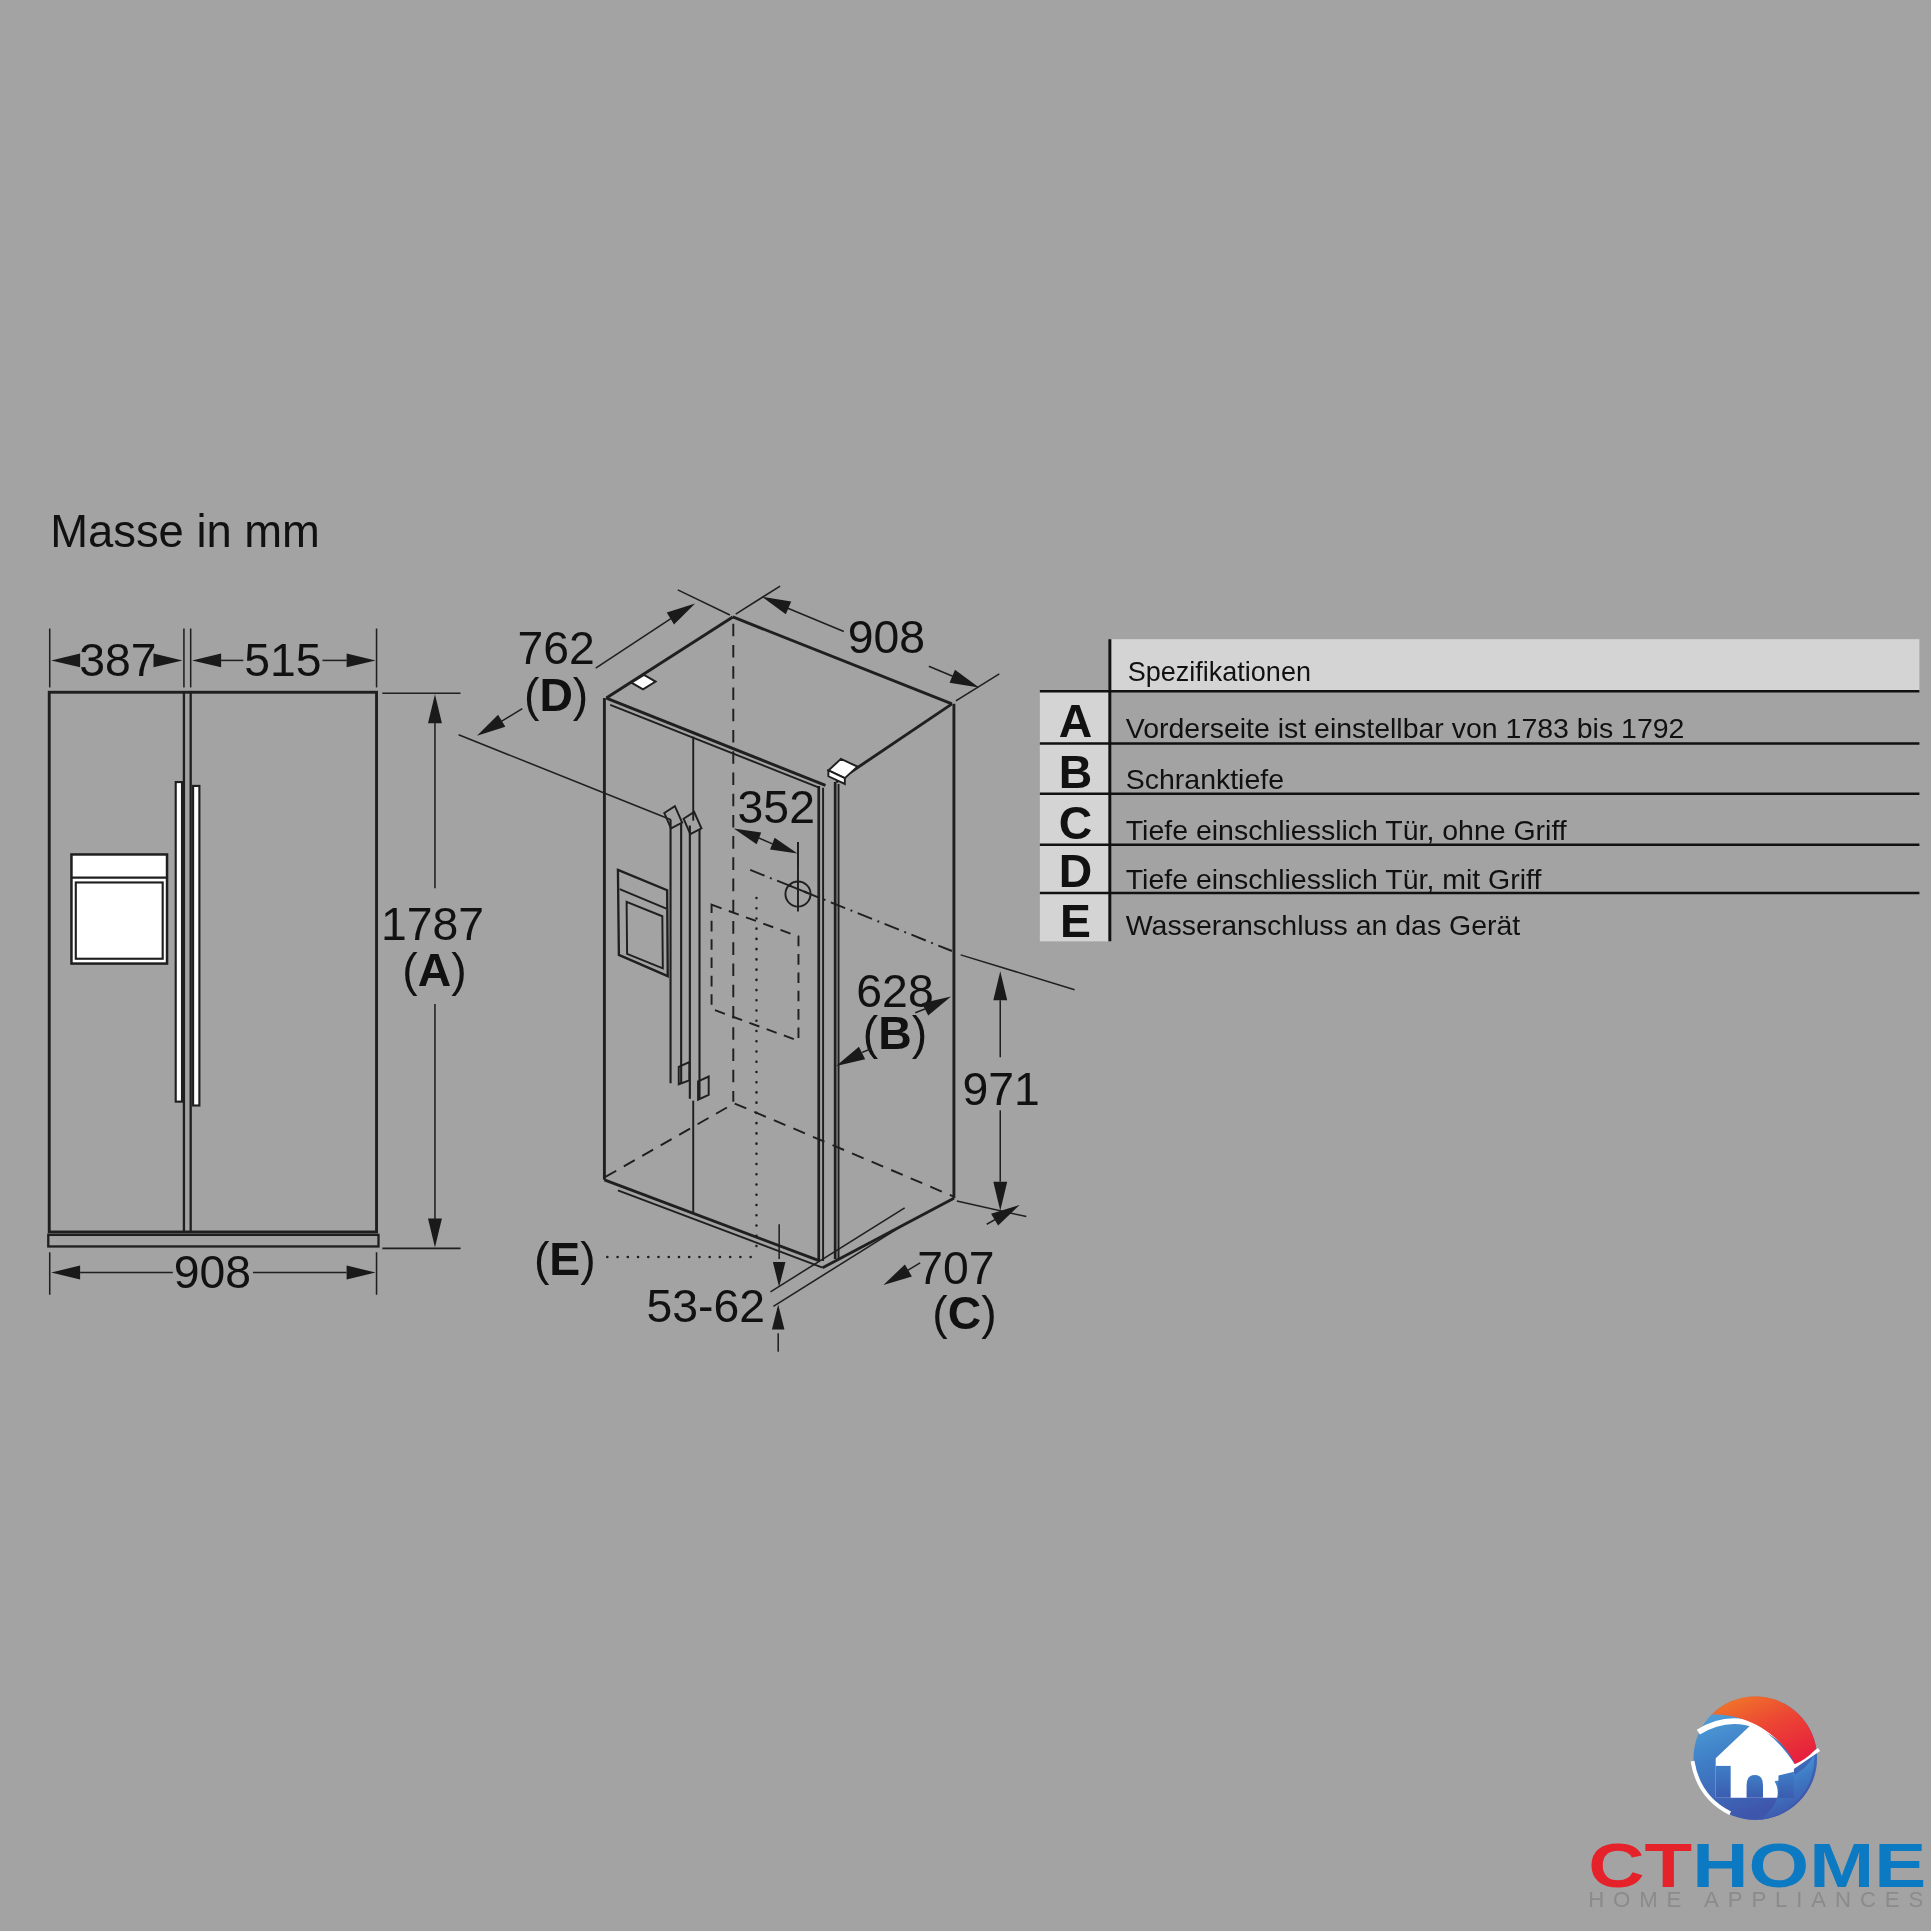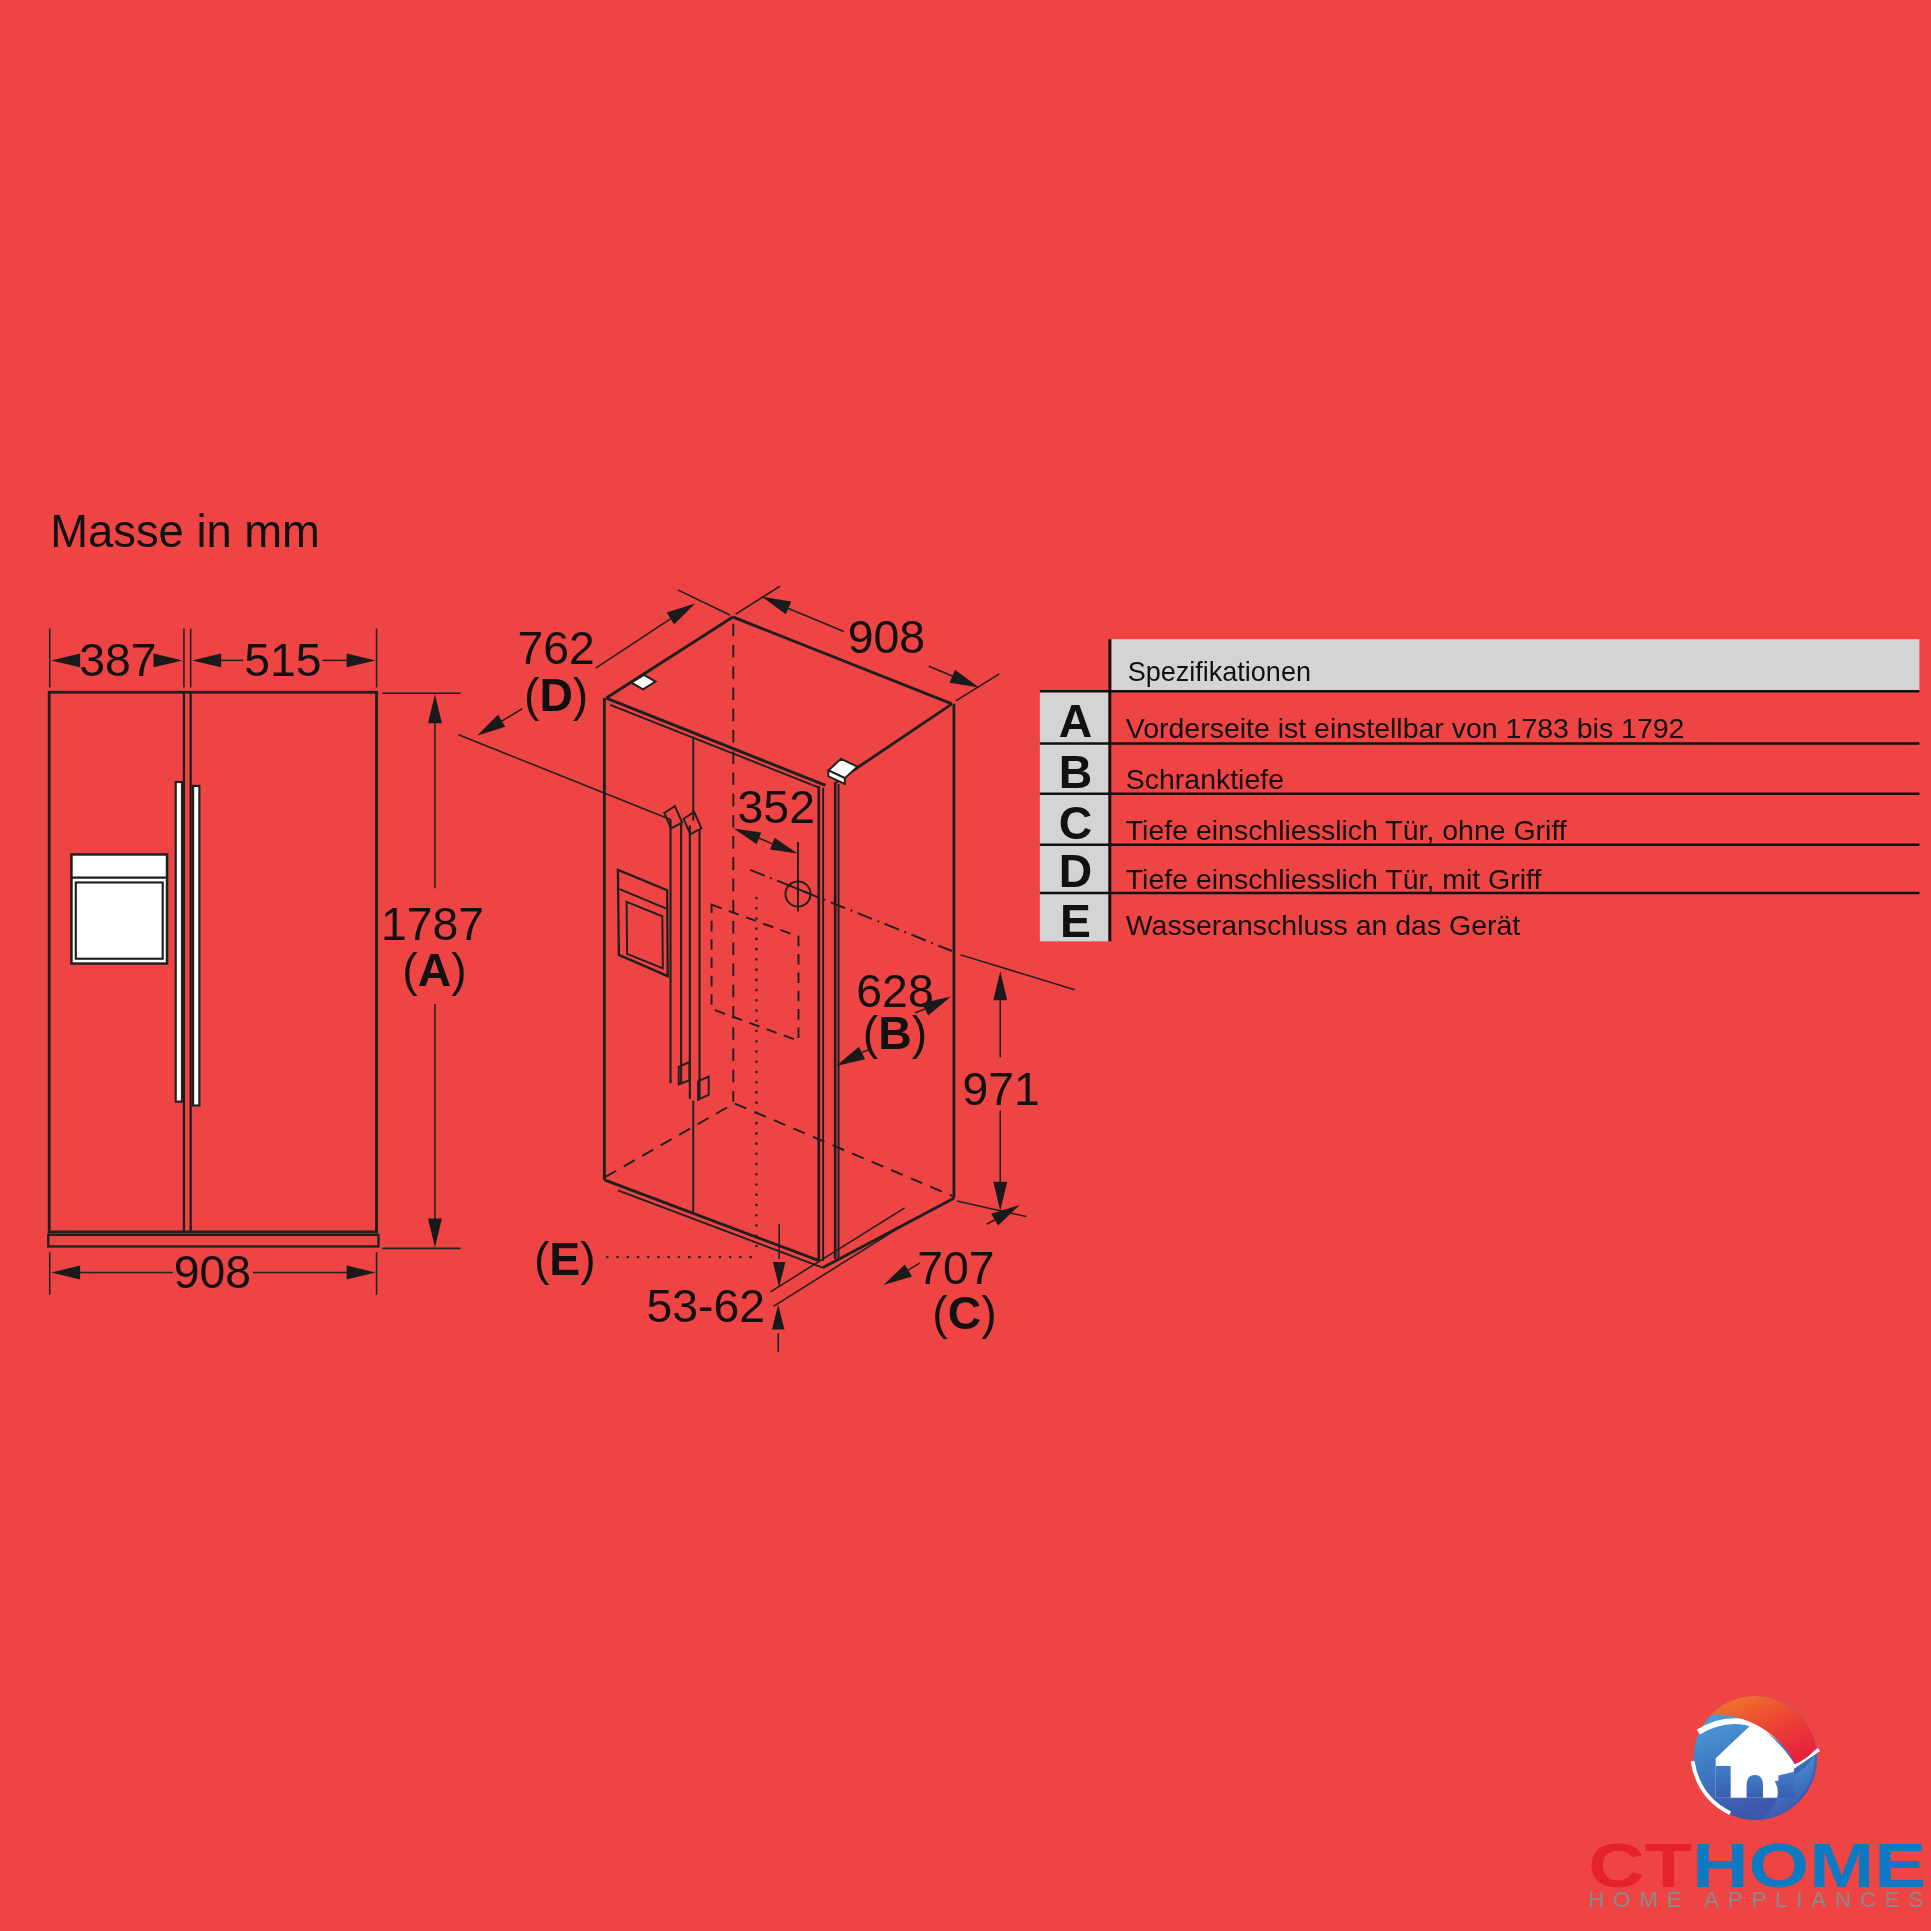--- a/index.html
+++ b/index.html
@@ -1,16 +1,16 @@
 <!DOCTYPE html>
 <html><head>
 <meta charset="utf-8">
 <style>
   html,body { margin:0; padding:0; background:#ffffff; }
-  #page { position:relative; width:1931px; height:1931px; background:#ef4444; overflow:hidden; }
+  #page { position:relative; width:1931px; height:1931px; background:#a3a3a3; overflow:hidden; }
 </style>
 </head>
 <body>
 <div id="page">
 <svg width="1931" height="1931" viewBox="0 0 2000 2000">
 <text x="52.0" y="567.0" font-family="Liberation Sans, sans-serif" font-size="47" text-anchor="start" font-weight="normal" fill="#111">Masse in mm</text>
 <rect x="51.0" y="717.0" width="339.0" height="559.0" fill="none" stroke="#1f1f1f" stroke-width="3"></rect>
 <line x1="190.5" y1="717.0" x2="190.5" y2="1276.0" stroke="#1f1f1f" stroke-width="2.4" stroke-linecap="butt"></line>
 <line x1="197.5" y1="717.0" x2="197.5" y2="1276.0" stroke="#1f1f1f" stroke-width="2.4" stroke-linecap="butt"></line>
 <rect x="182.0" y="810.0" width="6.5" height="331.0" fill="#fff" stroke="#1f1f1f" stroke-width="2.2"></rect>

